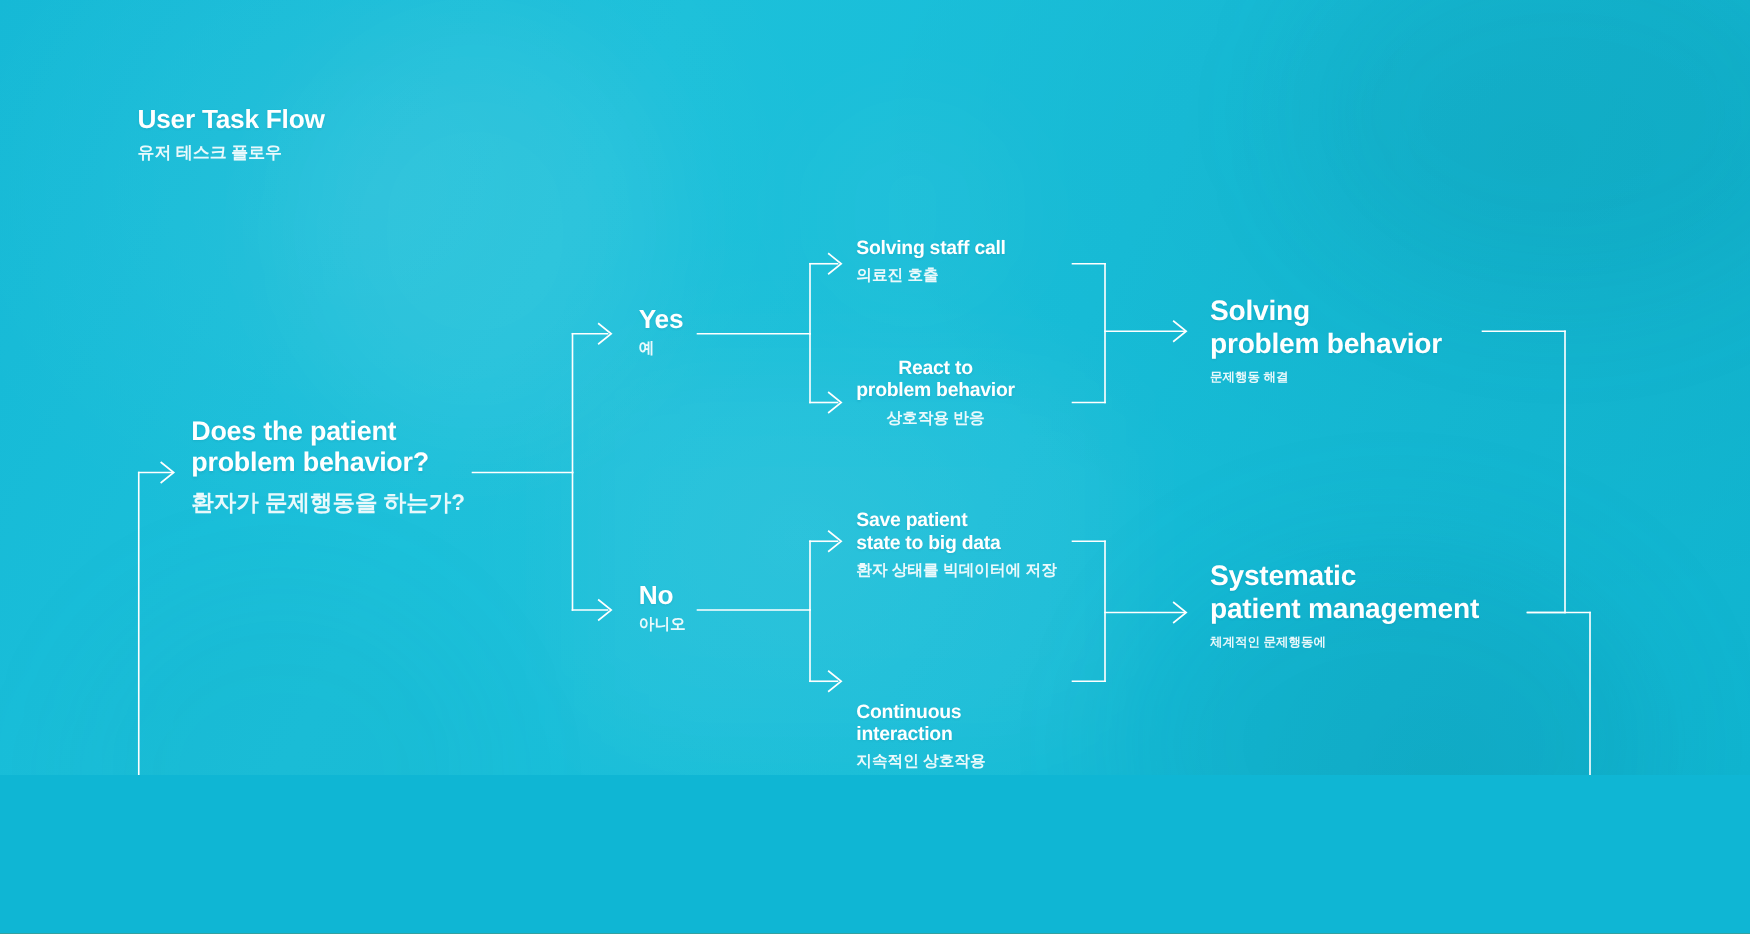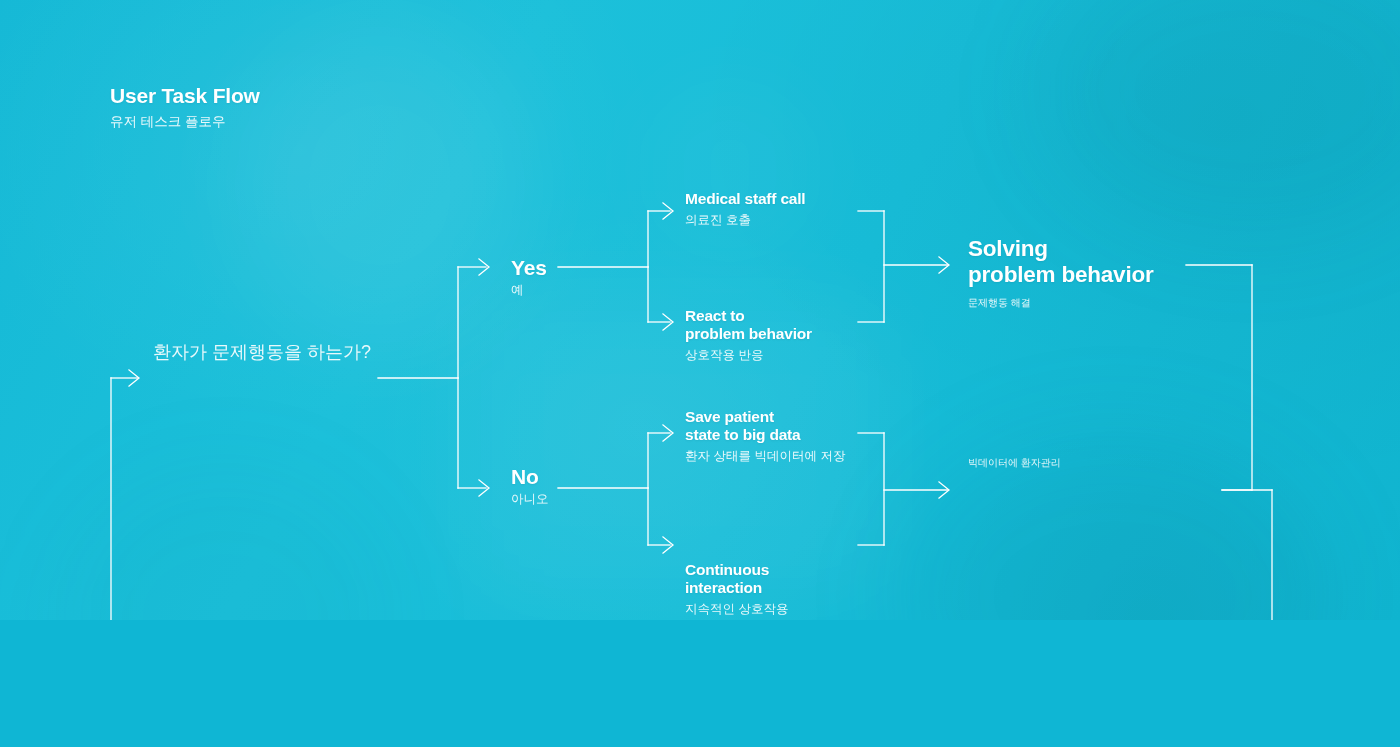--- a/index.html
+++ b/index.html
@@ -45,45 +45,45 @@
   .node { position: absolute; color: #ffffff; }
   .node .en {
     font-weight: 700;
     letter-spacing: -0.2px;
     line-height: 1.16;
     white-space: pre-line;
     text-shadow: 0 1px 2px rgba(0,70,90,0.10);
   }
   .node .ko {
     color: rgba(255,255,255,0.90);
-    font-weight: 400;
+    font-weight: 700;
     line-height: 1.35;
   }
 
   
   #hdr { left: 110px; top: 84px; }
   #hdr .en { font-size: 21px; }
   #hdr .ko { font-size: 13.5px; margin-top: 5px; }
 
   
   #n-question { left: 153px; top: 333px; }
   #n-question .en { font-size: 21.5px; }
   #n-question .ko { font-size: 18px; margin-top: 7px; }
 
   
   .branch .en { font-size: 21px; font-weight: 700; }
   .branch .ko { font-size: 12.5px; margin-top: 2px; }
-  #n-yes { left: 511px; top: 256px; }
+  #n-yes { left: 511px; top: 244px; }
   #n-no  { left: 511px; top: 465px; }
 
   
   .action .en { font-size: 15.5px; }
   .action .ko { font-size: 12.5px; margin-top: 4px; }
   #n-medical  { left: 685px; top: 190px; }
-  #n-react    { left: 685px; top: 307px; }
+  #n-react    { left: 685px; top: 286px; text-align: center; }
   #n-save     { left: 685px; top: 408px; }
   #n-interact { left: 685px; top: 513px; margin-top: 48px; }
 
   
   .outcome .en { font-size: 22.5px; }
   .outcome .ko { font-size: 10px; margin-top: 8px; }
   #n-solving    { left: 968px; top: 236px; }
   #n-systematic { left: 968px; top: 448px; }
 </style>
 </head>
@@ -151,35 +151,37 @@
       <path d="M 129 370 L 139 378 L 129 386"></path>
     </g>
   </svg>
 
   <div class="node" id="hdr">
     <div class="en">User Task Flow</div>
     <div class="ko">유저 테스크 플로우</div>
   </div>
 
   <div class="node" id="n-question">
+    <div class="en">Does the patient
+problem behavior?</div>
     <div class="ko">환자가 문제행동을 하는가?</div>
   </div>
 
   <div class="node branch" id="n-yes">
     <div class="en">Yes</div>
     <div class="ko">예</div>
   </div>
 
   <div class="node branch" id="n-no">
     <div class="en">No</div>
     <div class="ko">아니오</div>
   </div>
 
   <div class="node action" id="n-medical">
-    <div class="en">Medical staff call</div>
+    <div class="en">Solving staff call</div>
     <div class="ko">의료진 호출</div>
   </div>
 
   <div class="node action" id="n-react">
     <div class="en">React to
 problem behavior</div>
     <div class="ko">상호작용 반응</div>
   </div>
 
   <div class="node action" id="n-save">
@@ -194,16 +196,18 @@
     <div class="ko">지속적인 상호작용</div>
   </div>
 
   <div class="node outcome" id="n-solving">
     <div class="en">Solving
 problem behavior</div>
     <div class="ko">문제행동 해결</div>
   </div>
 
   <div class="node outcome" id="n-systematic">
-    <div class="ko">빅데이터에 환자관리</div>
+    <div class="en">Systematic
+patient management</div>
+    <div class="ko">체계적인 문제행동에</div>
   </div>
 
 </div>
 
 </body></html>

